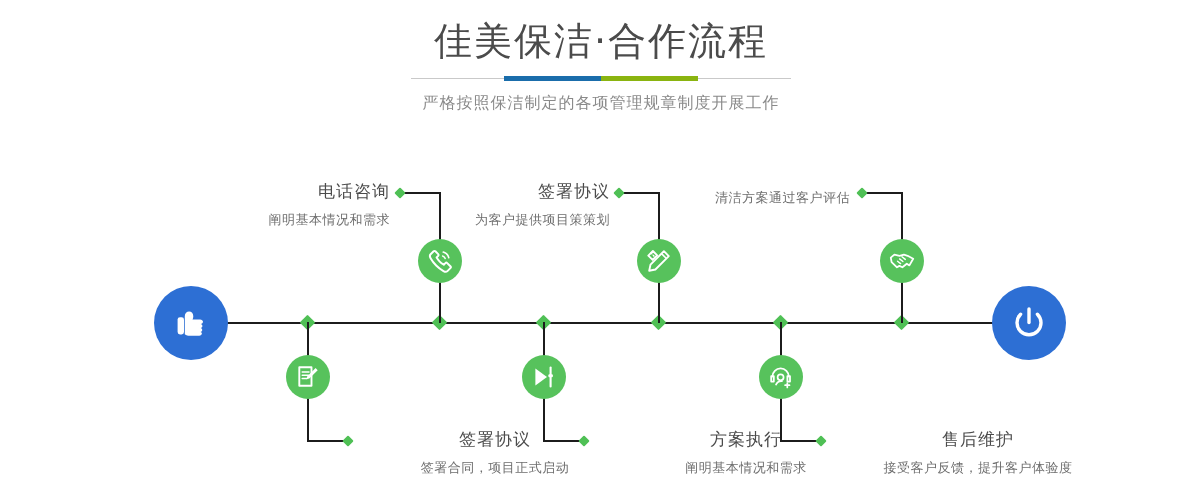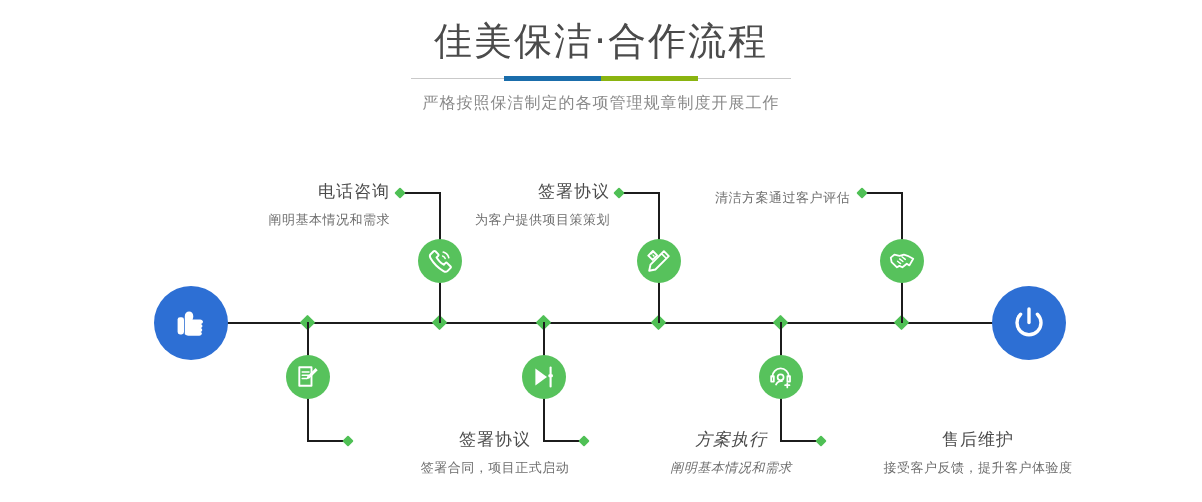--- a/index.html
+++ b/index.html
@@ -278,21 +278,21 @@
     <div class="dot-diamond" style="left:580px; top:287px;"></div>
     <div class="node-icon" style="left:522px; top:205px;">
       <span>
         <svg width="26" height="26" viewBox="0 0 26 26">
           <path fill="#ffffff" d="M4.4 4.6 16 13 4.4 21.4z"></path>
           <line x1="19.6" y1="3.6" x2="19.6" y2="22.4" stroke="#ffffff" stroke-width="2.1" stroke-linecap="round"></line>
           <rect fill="#ffffff" x="17.4" y="10.2" width="4.5" height="3.1" rx="1"></rect>
         </svg>
       </span>
     </div>
-    <div class="label bot-lab" style="left:591px; top:278px; width:280px;font-style:italic;">
+    <div class="label bot-lab" style="left:606px; top:278px; width:280px;">
       <div class="lb-title">方案执行</div>
       <div class="lb-desc">阐明基本情况和需求</div>
     </div>
 
     <div class="diamond" style="left:896px; top:167px;"></div>
     <div class="stem" style="left:901px; top:42px; height:131px;"></div>
     <div class="arm" style="left:862px; top:42px; width:40px;"></div>
     <div class="dot-diamond" style="left:858px; top:39px;"></div>
     <div class="node-icon" style="left:880px; top:89px;">
       <span>

